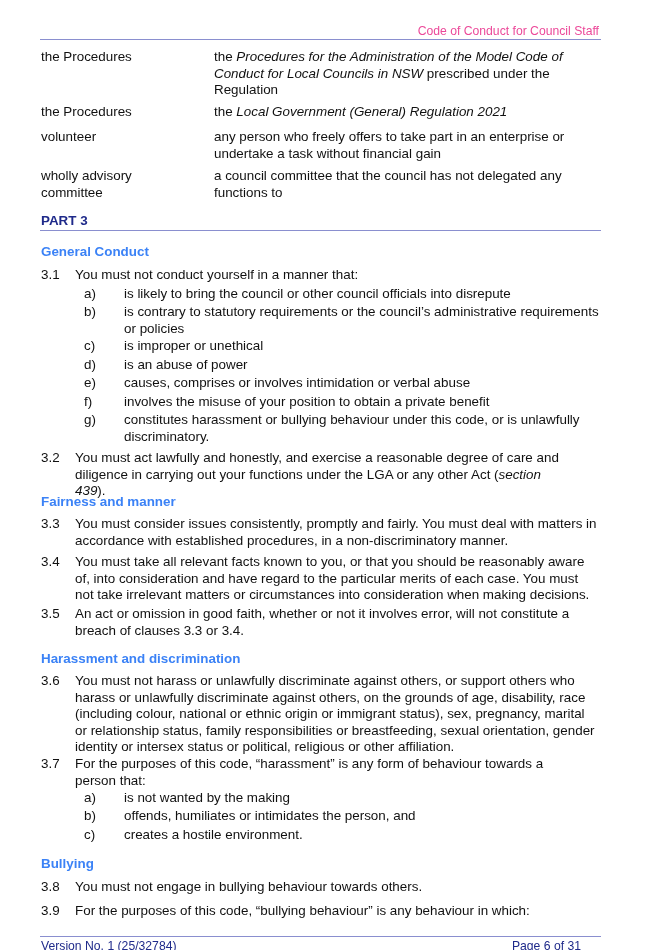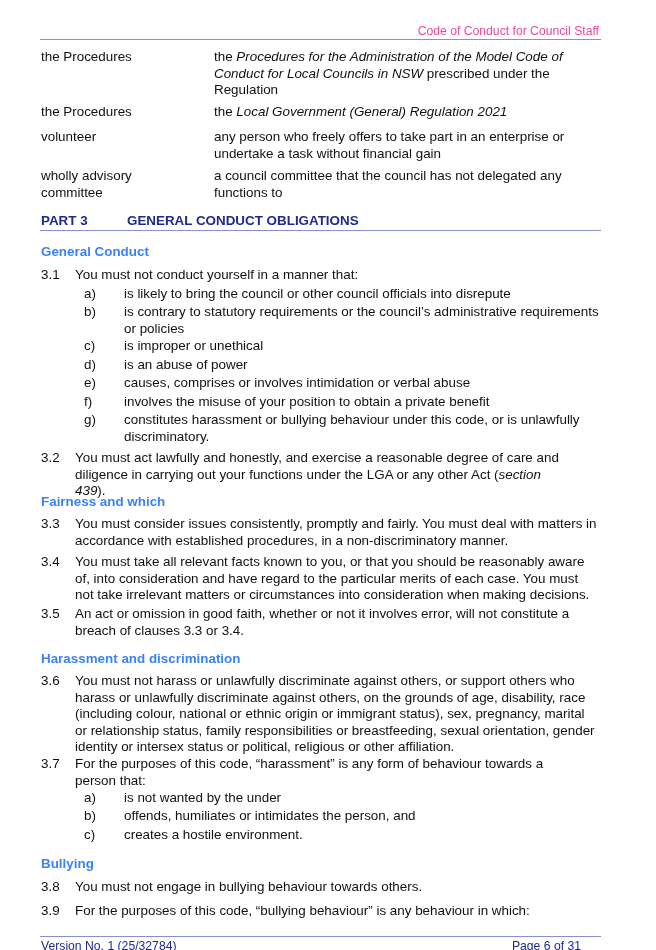--- a/index.html
+++ b/index.html
@@ -53,21 +53,20 @@
 <div class="abs def-text" style="top:104px"><span>the </span><i>Local Government (General) Regulation 2021</i><span></span></div>
 
 <div class="abs def-term" style="top:129px">volunteer</div>
 <div class="abs def-text" style="top:129px">any person who freely offers to take part in an enterprise or undertake a task without financial gain</div>
 
 <div class="abs def-term" style="top:168px; width:110px">wholly advisory committee</div>
 <div class="abs def-text" style="top:168px">a council committee that the council has not delegated any functions to</div>
 
 <div class="part-heading">
   <span class="num">PART 3</span>
-  <span class="title">GENERAL CONDUCT OBLIGATIONS</span>
 </div>
 
 <div class="section-heading" style="top:244px">General Conduct</div>
 <div class="abs clause-num" style="top:267px">3.1</div>
 <div class="abs clause-text" style="top:267px">You must not conduct yourself in a manner that:</div>
 
 <div class="abs sub-letter" style="top:286px">a)</div>
 <div class="abs sub-text" style="top:286px">is likely to bring the council or other council officials into disrepute</div>
 <div class="abs sub-letter" style="top:304px">b)</div>
 <div class="abs sub-text" style="top:304px; width:486px">is contrary to statutory requirements or the council’s administrative requirements or policies</div>
@@ -78,36 +77,36 @@
 <div class="abs sub-letter" style="top:375px">e)</div>
 <div class="abs sub-text" style="top:375px">causes, comprises or involves intimidation or verbal abuse</div>
 <div class="abs sub-letter" style="top:394px">f)</div>
 <div class="abs sub-text" style="top:394px">involves the misuse of your position to obtain a private benefit</div>
 <div class="abs sub-letter" style="top:412px">g)</div>
 <div class="abs sub-text" style="top:412px; width:460px">constitutes harassment or bullying behaviour under this code, or is unlawfully discriminatory.</div>
 
 <div class="abs clause-num" style="top:450px">3.2</div>
 <div class="abs clause-text" style="top:450px; width:500px"><span>You must act lawfully and honestly, and exercise a reasonable degree of care and diligence in carrying out your functions under the LGA or any other Act (</span><i>section 439</i><span>).</span></div>
 
-<div class="section-heading" style="top:494px">Fairness and which</div>
+<div class="section-heading" style="top:494px">Fairness and manner</div>
 <div class="abs clause-num" style="top:516px">3.3</div>
 <div class="abs clause-text" style="top:516px">You must consider issues consistently, promptly and fairly. You must deal with matters in accordance with established procedures, in a non-discriminatory manner.</div>
 <div class="abs clause-num" style="top:554px">3.4</div>
 <div class="abs clause-text" style="top:554px">You must take all relevant facts known to you, or that you should be reasonably aware of, into consideration and have regard to the particular merits of each case. You must not take irrelevant matters or circumstances into consideration when making decisions.</div>
 <div class="abs clause-num" style="top:606px">3.5</div>
 <div class="abs clause-text" style="top:606px; width:500px">An act or omission in good faith, whether or not it involves error, will not constitute a breach of clauses 3.3 or 3.4.</div>
 
 <div class="section-heading" style="top:651px">Harassment and discrimination</div>
 <div class="abs clause-num" style="top:673px">3.6</div>
 <div class="abs clause-text" style="top:673px">You must not harass or unlawfully discriminate against others, or support others who harass or unlawfully discriminate against others, on the grounds of age, disability, race (including colour, national or ethnic origin or immigrant status), sex, pregnancy, marital or relationship status, family responsibilities or breastfeeding, sexual orientation, gender identity or intersex status or political, religious or other affiliation.</div>
 <div class="abs clause-num" style="top:756px">3.7</div>
 <div class="abs clause-text" style="top:756px; width:510px">For the purposes of this code, “harassment” is any form of behaviour towards a person that:</div>
 
 <div class="abs sub-letter" style="top:790px">a)</div>
-<div class="abs sub-text" style="top:790px">is not wanted by the under</div>
+<div class="abs sub-text" style="top:790px">is not wanted by the making</div>
 <div class="abs sub-letter" style="top:808px">b)</div>
 <div class="abs sub-text" style="top:808px">offends, humiliates or intimidates the person, and</div>
 <div class="abs sub-letter" style="top:827px">c)</div>
 <div class="abs sub-text" style="top:827px">creates a hostile environment.</div>
 
 <div class="section-heading" style="top:856px">Bullying</div>
 <div class="abs clause-num" style="top:879px">3.8</div>
 <div class="abs clause-text" style="top:879px">You must not engage in bullying behaviour towards others.</div>
 <div class="abs clause-num" style="top:903px">3.9</div>
 <div class="abs clause-text" style="top:903px">For the purposes of this code, “bullying behaviour” is any behaviour in which:</div>

